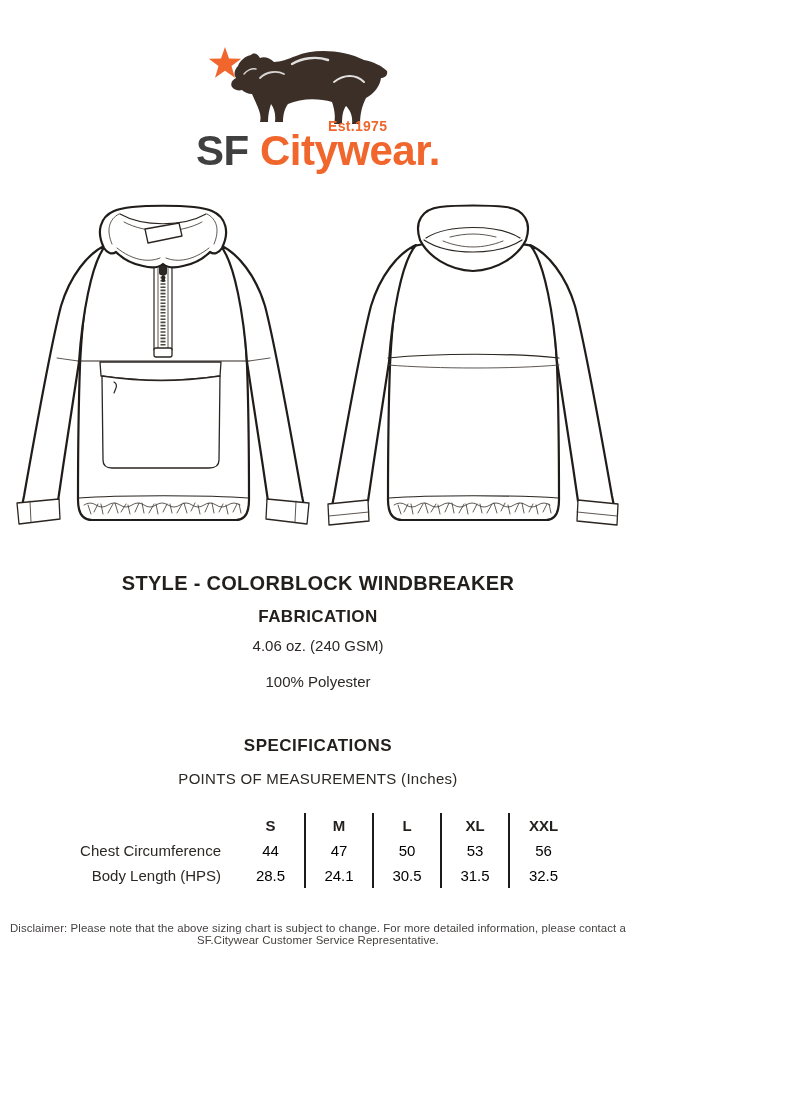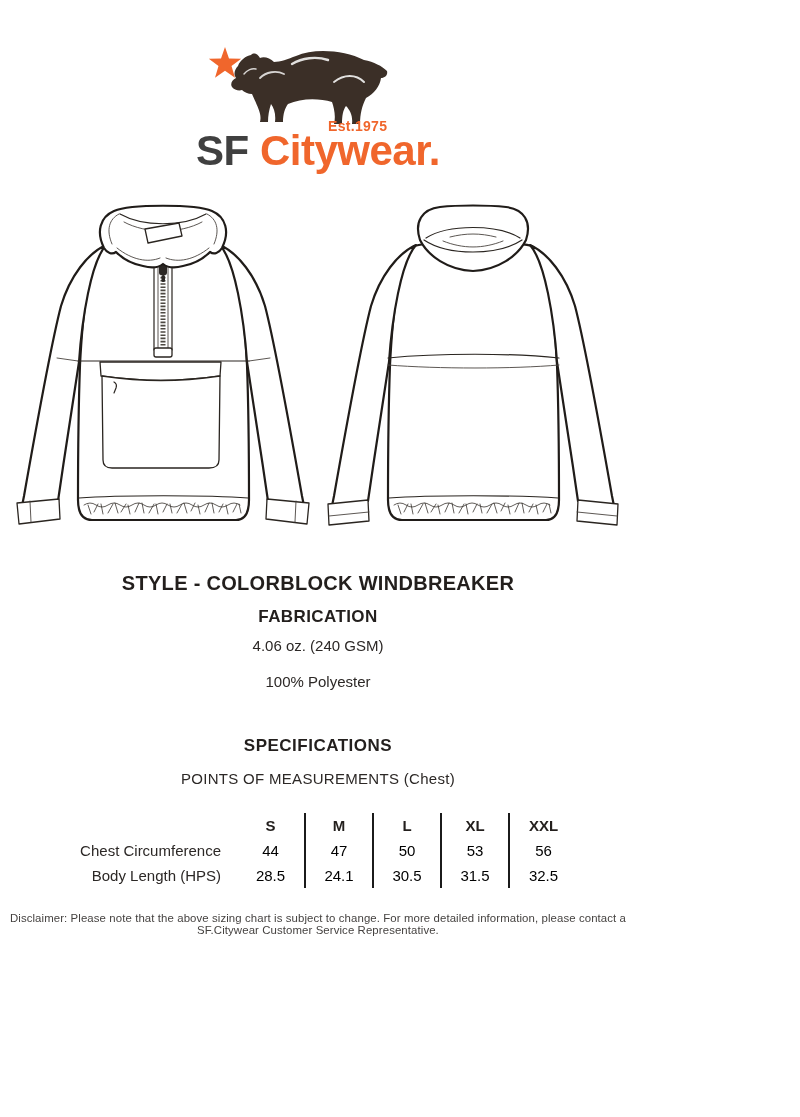--- a/index.html
+++ b/index.html
@@ -49,21 +49,21 @@
   table.sizes { margin:26px auto 0; border-collapse:collapse; }
   table.sizes th, table.sizes td { font-size:15px; height:25px; vertical-align:middle; }
   table.sizes .lbl { width:178px; text-align:right; padding-right:16px; color:#2c2826;margin-top:42px; }
   table.sizes .sz  { width:68px; text-align:center; }
   table.sizes thead th.sz { font-weight:bold; }
   table.sizes td.sz { font-weight:normal; color:#000000; }
   table.sizes .div { border-left:2px solid #1b1b1b; }
 
   
   .disclaimer {
-    margin-top:24px; text-align:center;
+    margin-top:34px; text-align:center;
     font-size:11.4px; color:#454240; letter-spacing:.1px;
   }
 
   
   .o  { fill:#fff; stroke:#201c19; stroke-width:2.2; stroke-linejoin:round; stroke-linecap:round; }
   .m  { fill:none; stroke:#2a2520; stroke-width:1.2; stroke-linecap:round; fill:none; }
   .mw { fill:#fff; stroke:#2a2520; stroke-width:1.3; stroke-linejoin:round; }
   .f  { fill:none; stroke:#4a443f; stroke-width:.9; stroke-linecap:round; }
   .g  { fill:none; stroke:#39332e; stroke-width:.8; stroke-linecap:round; }
 </style>
@@ -205,21 +205,21 @@
     </svg>
   </div>
 
   <div class="style-title">STYLE - COLORBLOCK WINDBREAKER</div>
 
   <div class="fab-heading">FABRICATION</div>
   <div class="fab-weight">4.06 oz. (240 GSM)</div>
   <div class="fab-material">100% Polyester</div>
 
   <div class="spec-heading">SPECIFICATIONS</div>
-  <div class="spec-sub">POINTS OF MEASUREMENTS (Chest)</div>
+  <div class="spec-sub">POINTS OF MEASUREMENTS (Inches)</div>
 
   <table class="sizes">
     <thead>
       <tr>
         <th class="lbl"></th>
         <th class="sz">S</th>
         <th class="sz div">M</th>
         <th class="sz div">L</th>
         <th class="sz div">XL</th>
         <th class="sz div">XXL</th>

